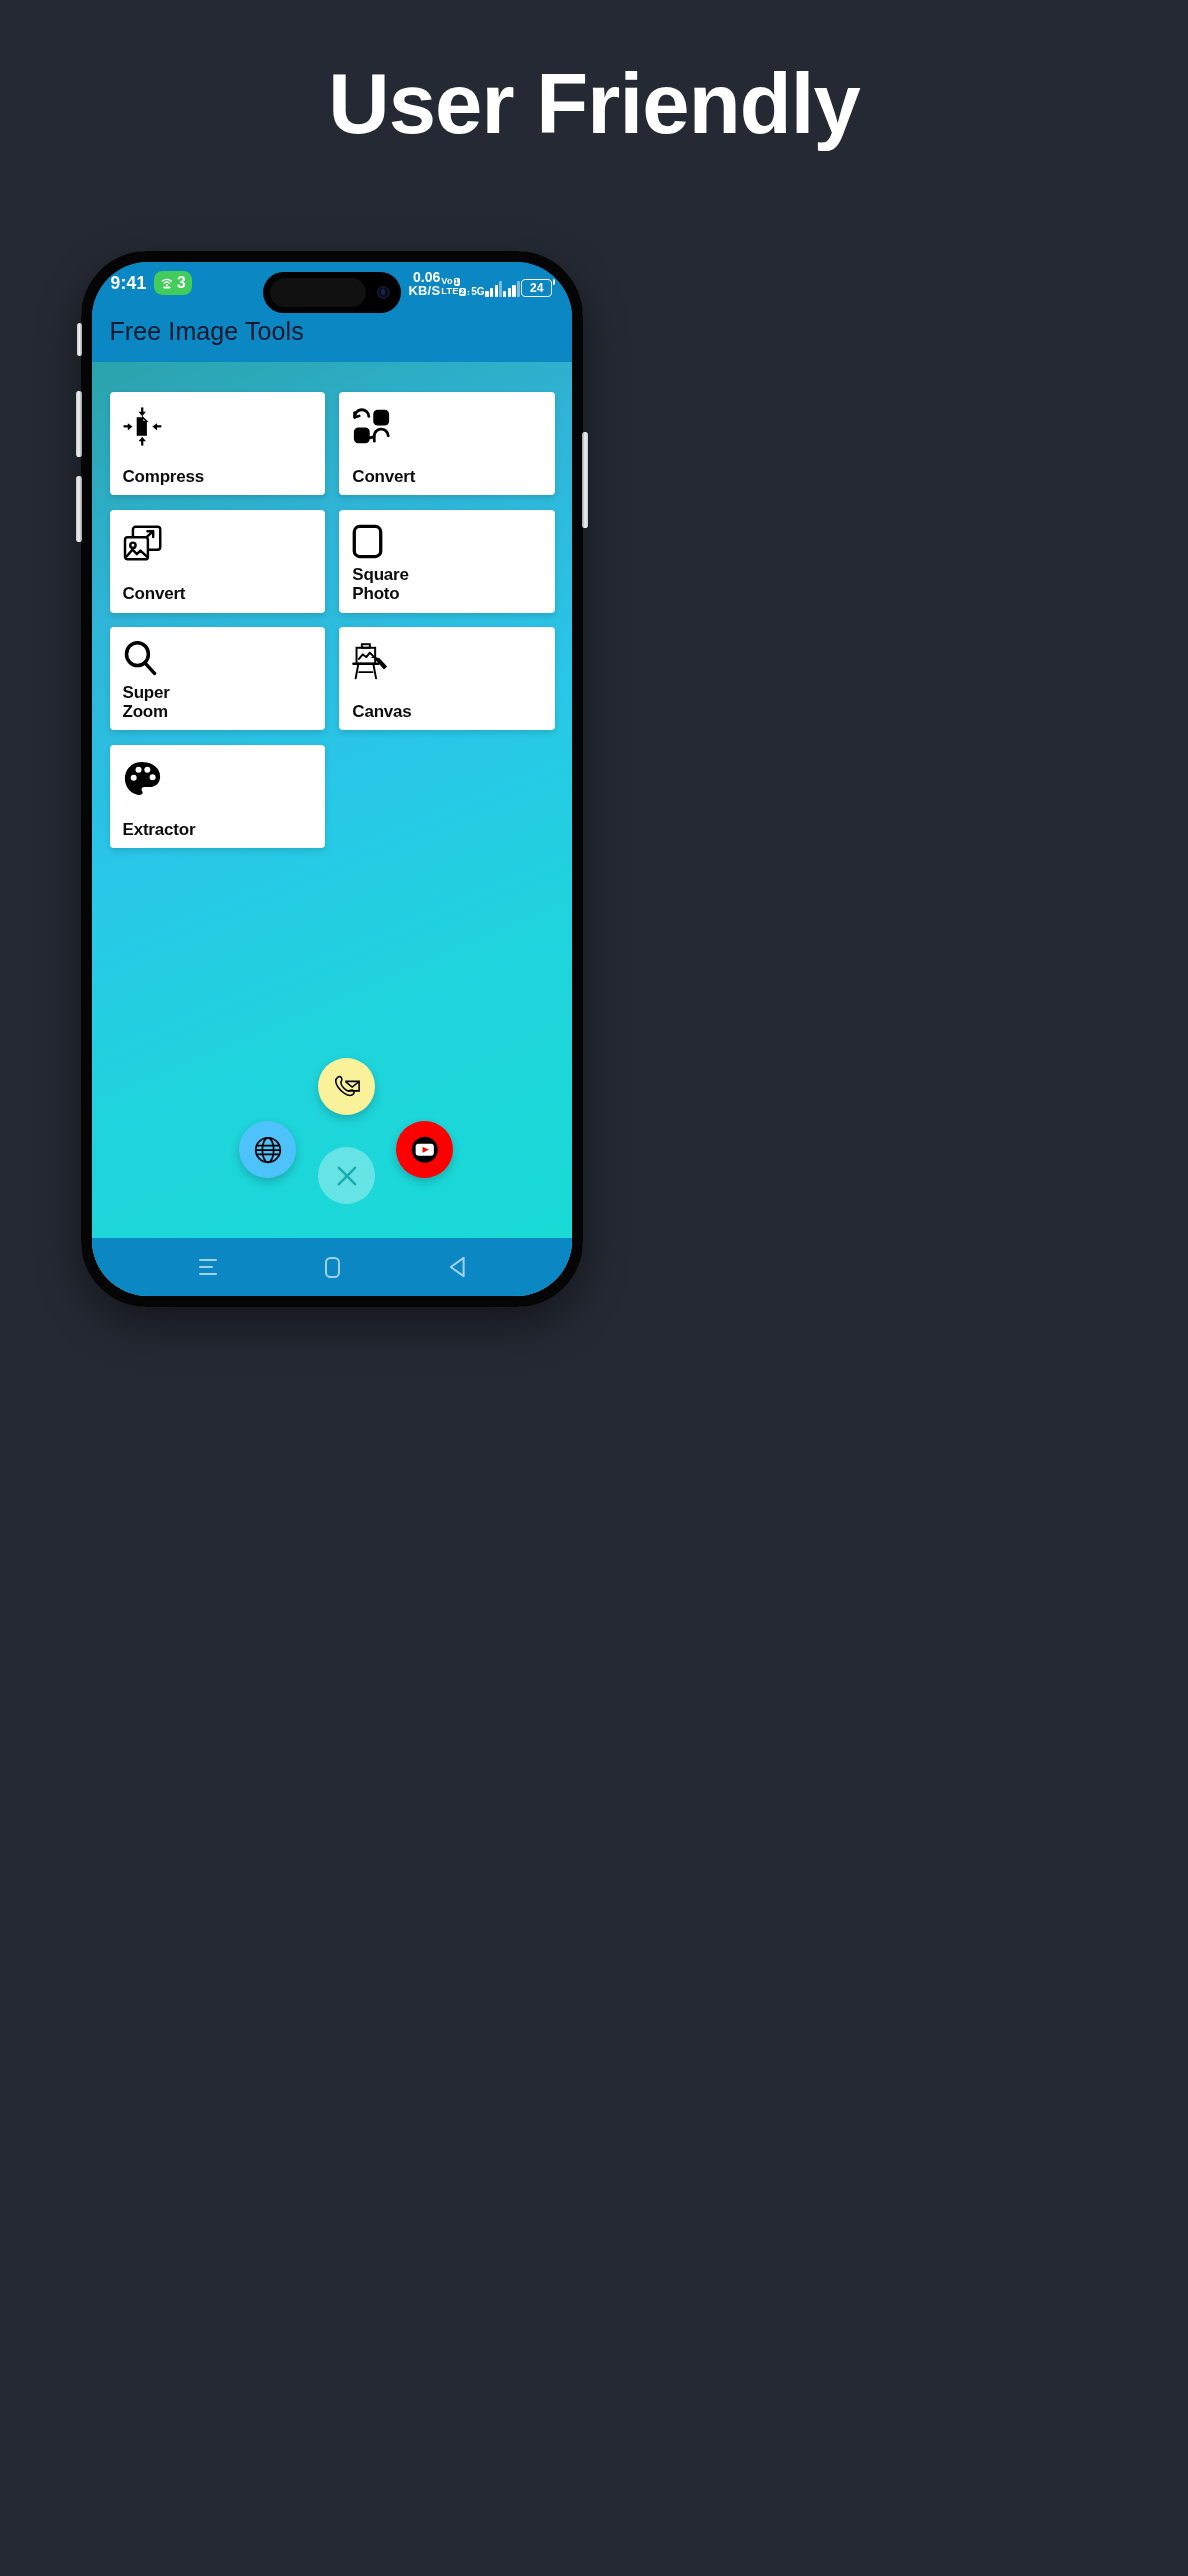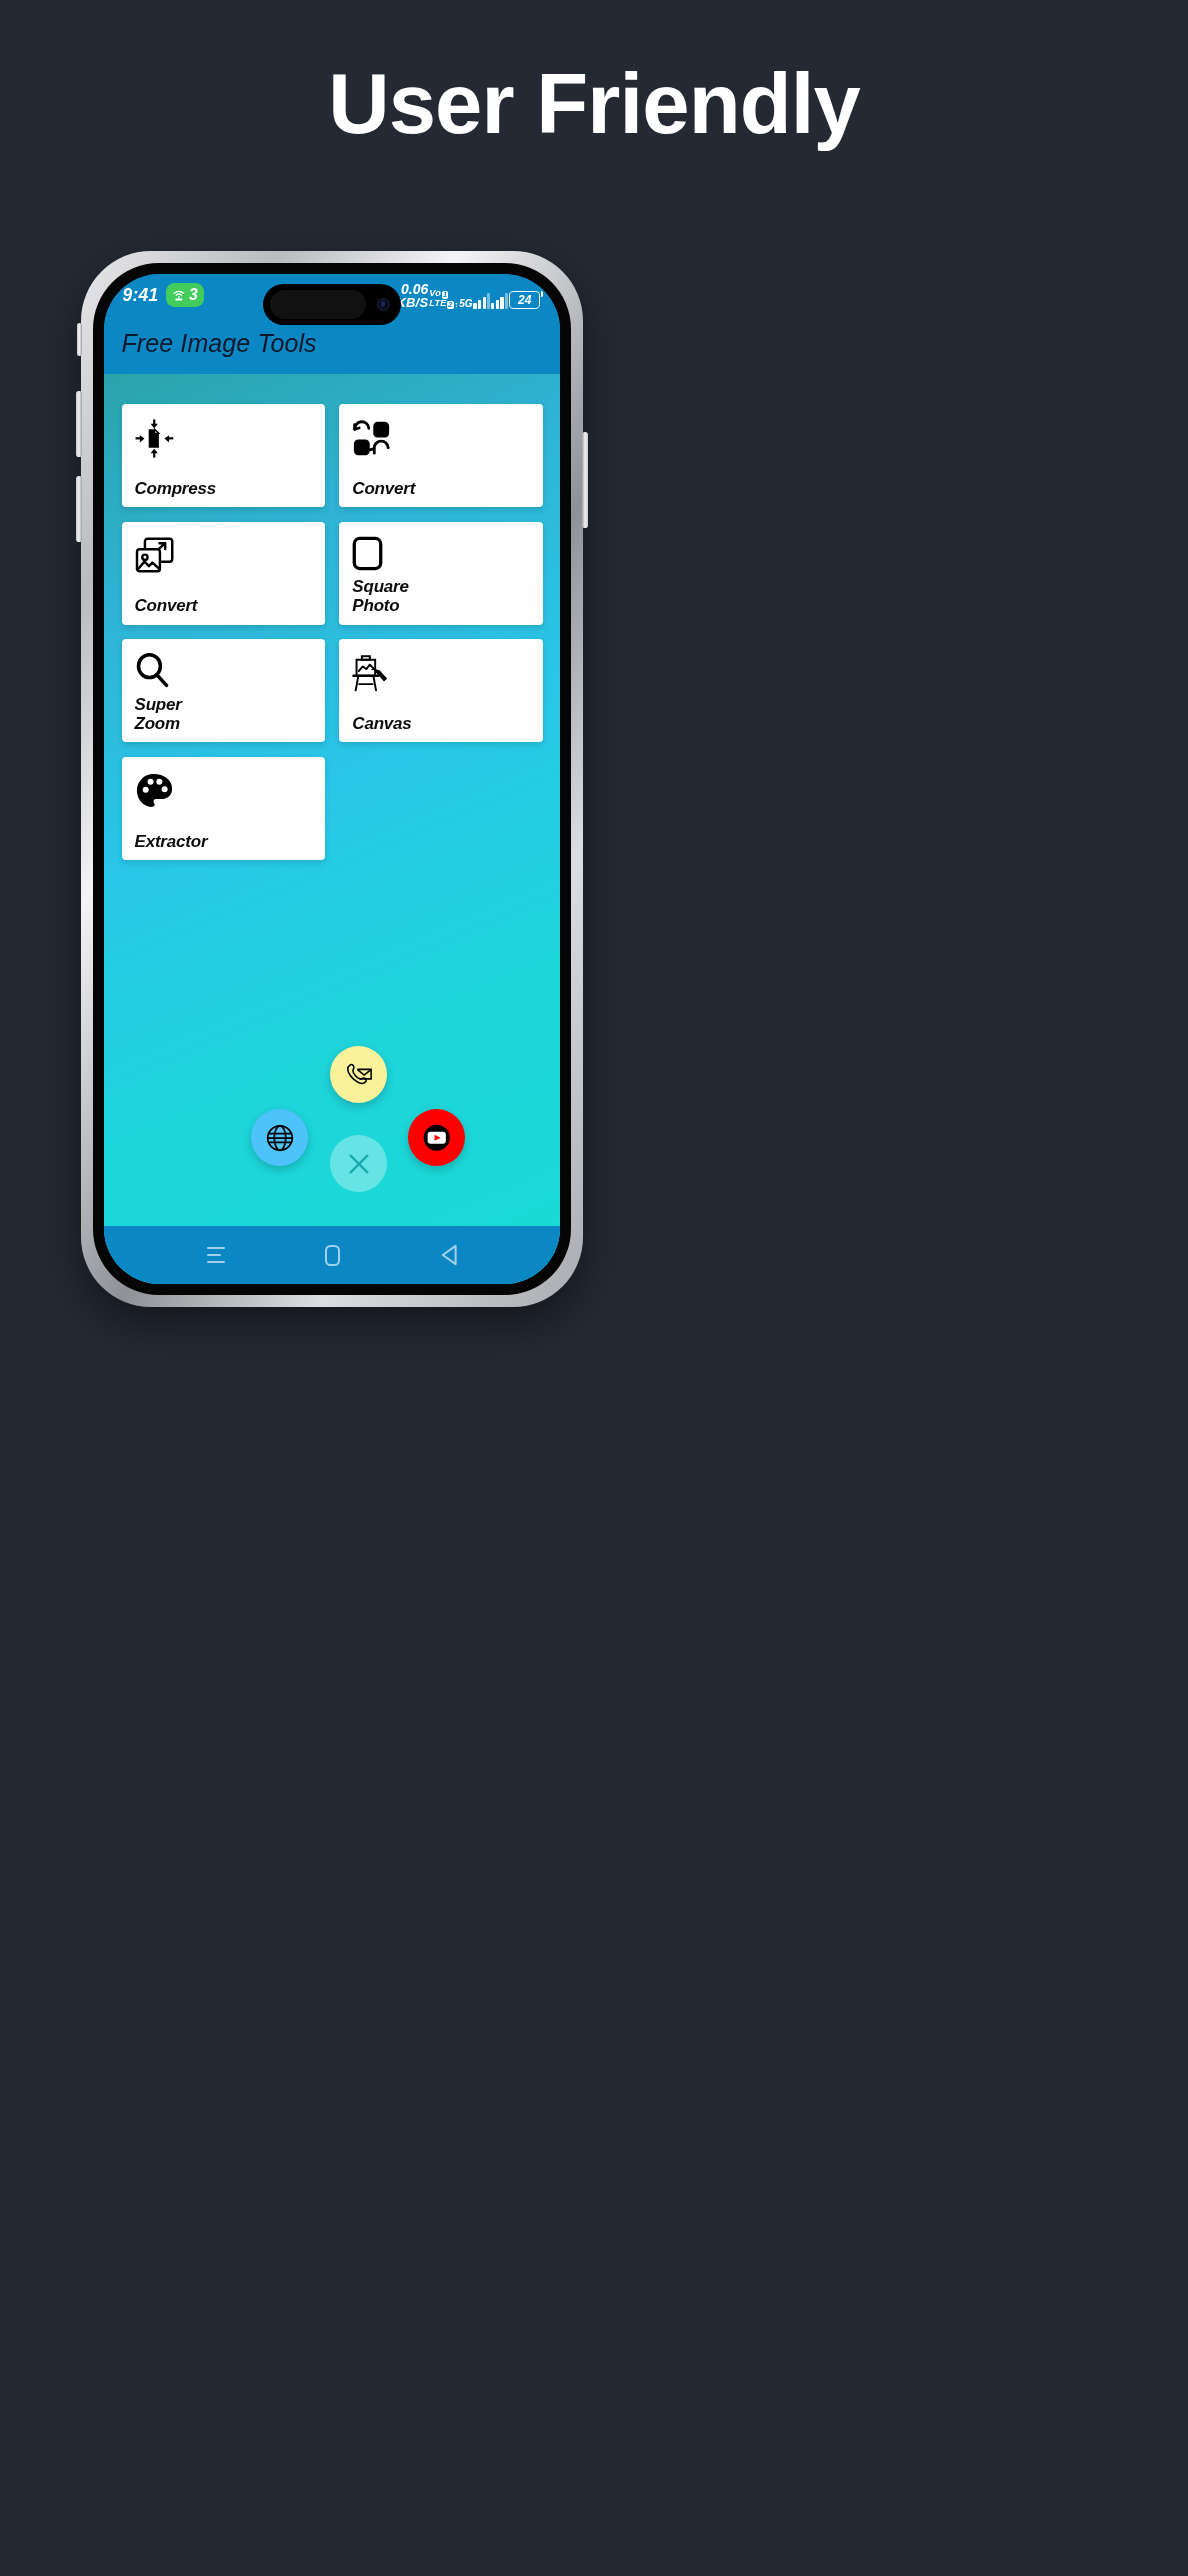--- a/index.html
+++ b/index.html
@@ -22,23 +22,22 @@
     line-height: 1.1;
   }
 
   
   .phone-frame {
     position: absolute;
     left: 81px; top: 251px;
     width: 502px; height: 1056px;
     border-radius: 70px;
     background: linear-gradient(120deg,#e8e8ea 0%, #b9bbbe 18%, #f4f4f6 34%, #8e9196 58%, #dcdde0 76%, #a9abb0 100%);
-    padding: 12px;
+    padding: 0;
     box-shadow: 0 16.6px 44px rgba(0,0,0,.45);
-    font-style: italic;
   }
   .phone-bezel {
     width: 100%; height: 100%;
     border-radius: 66px;
     background: #050505;
     padding: 11px;
   }
   .screen {
     position: relative;
     width: 100%; height: 100%;
@@ -70,21 +69,21 @@
     display: flex; align-items: center; gap: 2.8px;
     background: #41cc5c; border-radius: 8.3px;
     padding: 2.8px 6.4px 2.8px 4.6px; height: 24px;
   }
   .wifi-chip .num { font-size: 15.7px; font-weight: 700; color: #fff; }
   .sb-right { margin-left: auto; display: flex; align-items: flex-end; gap: 1px; z-index: 3;}
   .net-speed { line-height: 1; text-align: right; }
   .net-speed .v { font-size: 14px; font-weight: 600; display:block; }
   .net-speed .u { font-size: 13px; font-weight: 700; display:block; letter-spacing:0.2px; }
   .volte { line-height: 1.05; font-size: 9.2px; font-weight: 800; letter-spacing: 0.2px; }
-  .volte .r { display: flex; gap: 0.9px; align-items: flex-end;}
+  .volte .r { display: flex; gap: 0.9px; align-items: center;}
   .volte .sq { background:#fff; color:#0b87c4; border-radius:1.8px; padding:0 0.9px; font-size:7.4px;}
   .fiveg { display:flex; align-items:flex-end; gap:0.9px; }
   .fiveg .lbl { font-size: 10px; font-weight: 800; line-height: 1; }
   .fiveg .arrows { font-size: 7.4px; line-height: .85; }
   .bars { display: flex; align-items: flex-end; gap: 1.4px; height: 15.7px; }
   .bars i { display:block; width: 3.2px; background:#fff; border-radius:0.9px; }
   .bars i:nth-child(1){height:5.5px} .bars i:nth-child(2){height:8.3px}
   .bars i:nth-child(3){height:12px} .bars i:nth-child(4){height:15.7px; opacity:.45}
   .battery {
     display:flex; align-items:flex-start; gap:0.9px;

